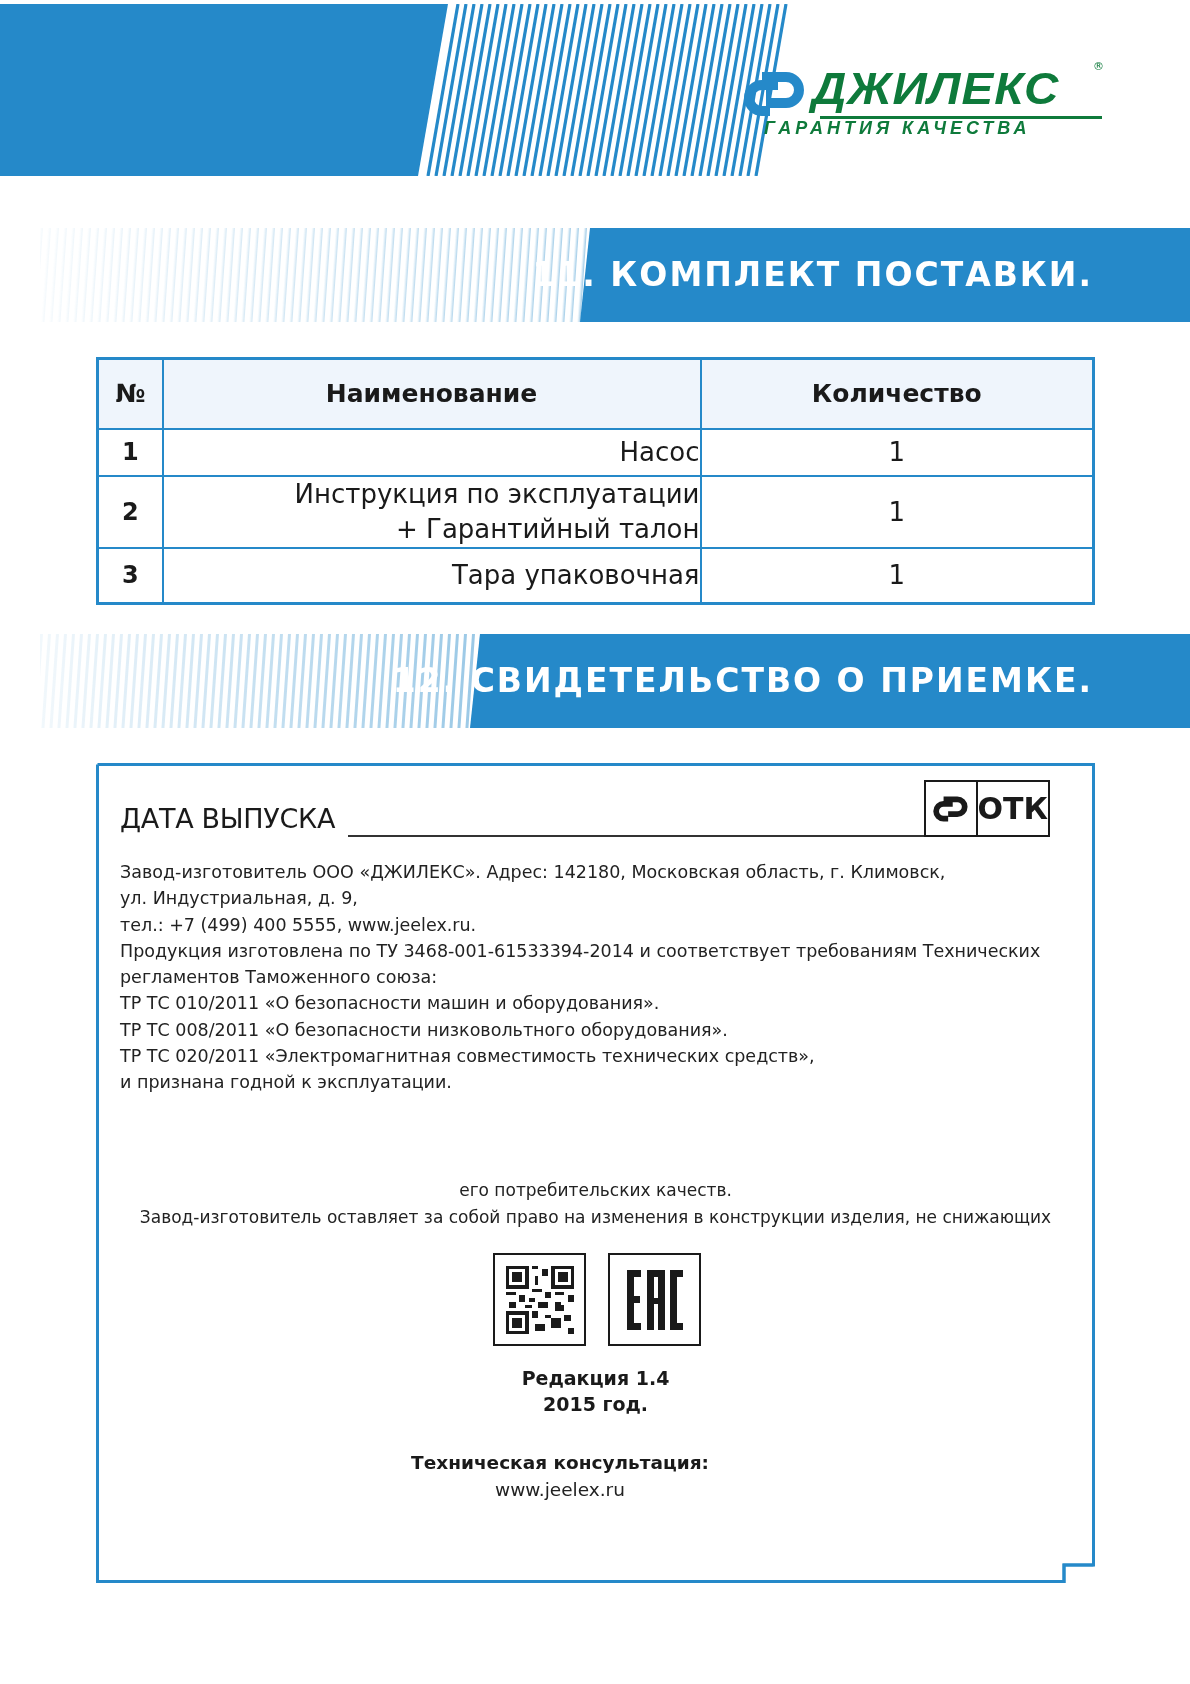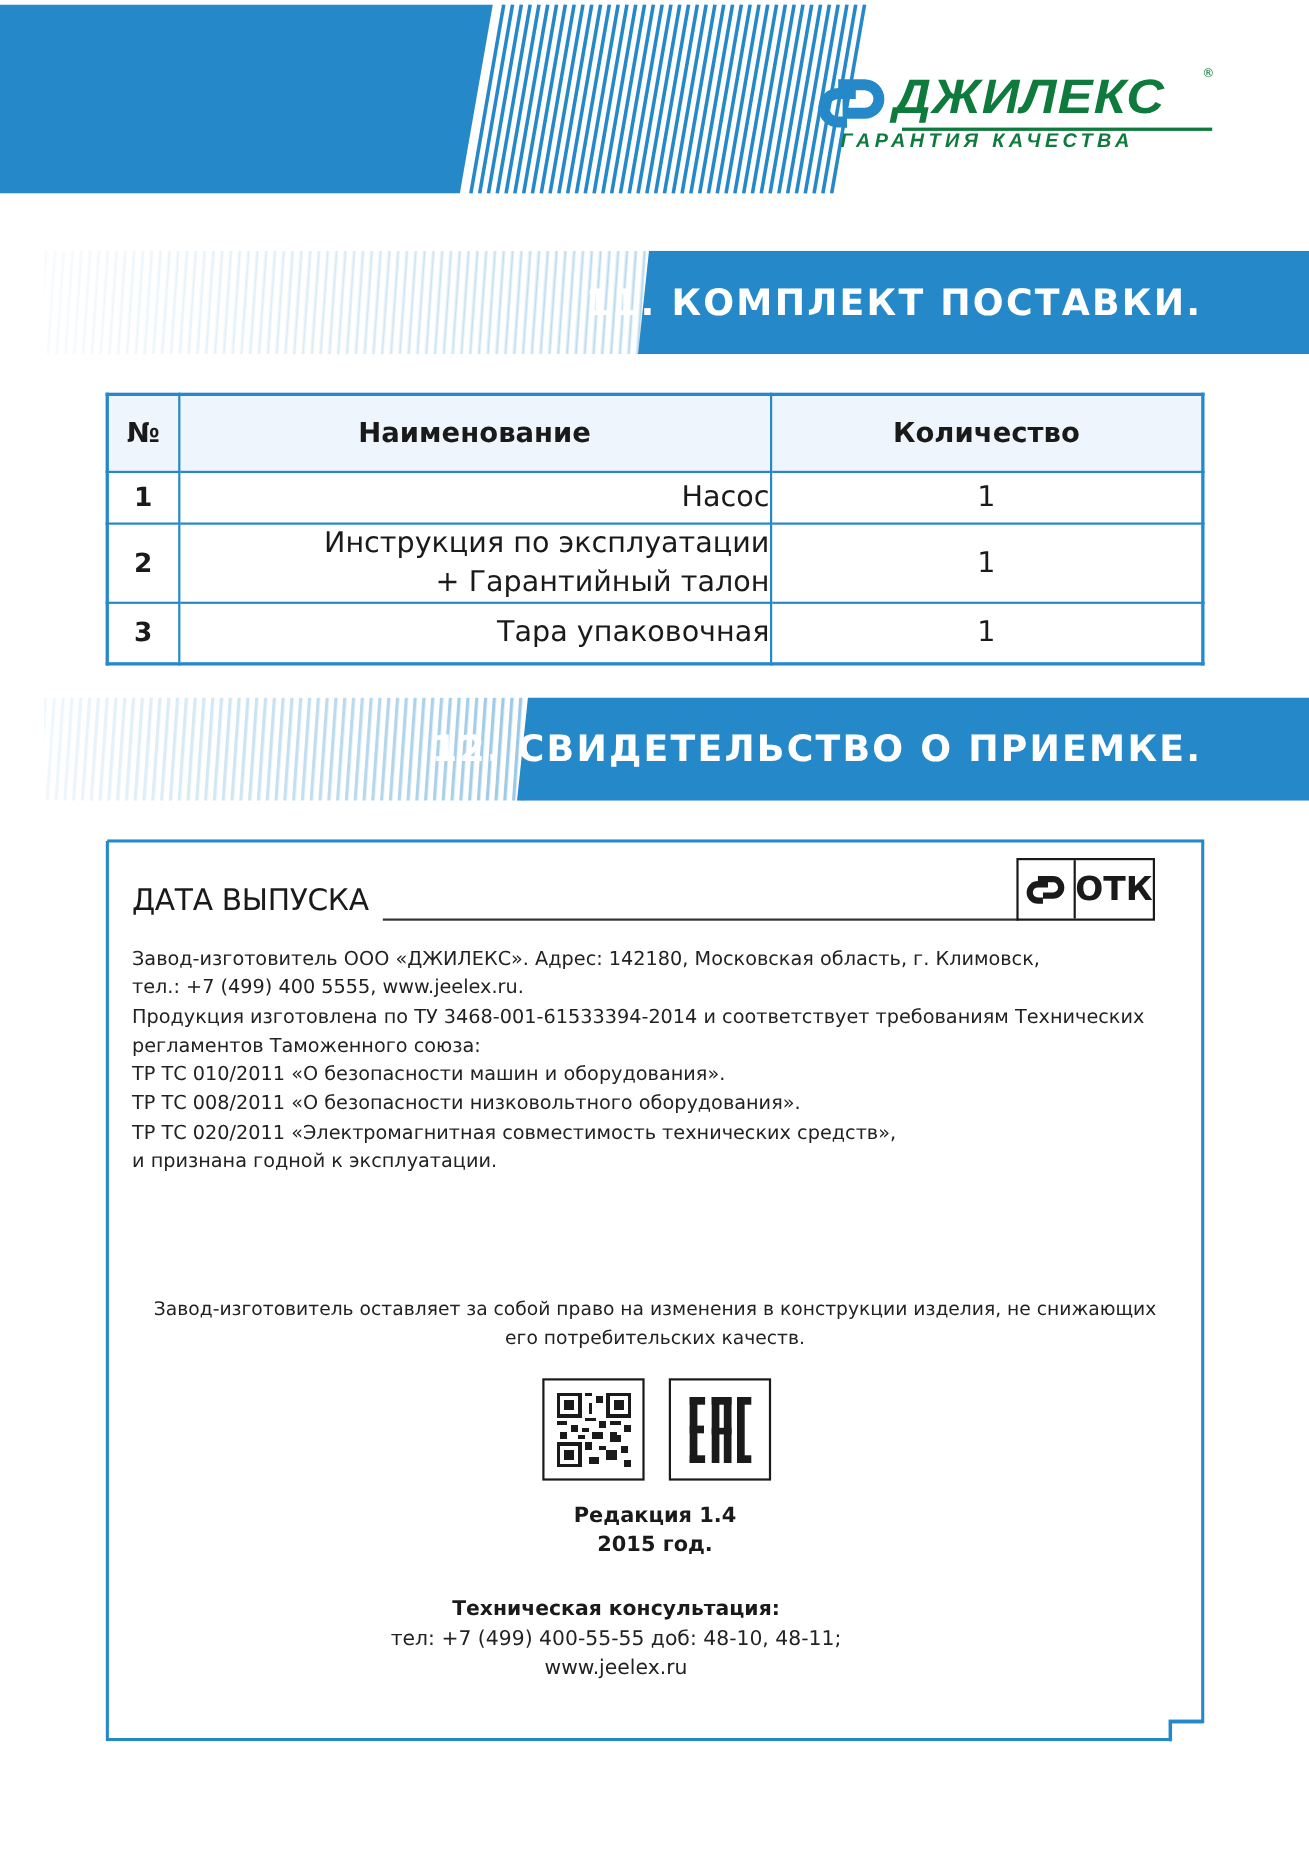--- a/index.html
+++ b/index.html
@@ -223,32 +223,33 @@
       <svg width="40" height="34" viewBox="0 0 70 56">
         <path d="M22 6 H46 A18 18 0 0 1 46 42 H30 V32 H46 A8 8 0 0 0 46 16 H22 Z" fill="#1a1a1a"></path>
         <path d="M30 50 H22 A18 18 0 0 1 22 14 H38 V24 H22 A8 8 0 0 0 22 40 H30 Z" fill="#1a1a1a"></path>
       </svg>
     </div>
     <div class="otk-text">ОТК</div>
   </div>
 
   <div class="cert-text">
     <p>Завод-изготовитель ООО «ДЖИЛЕКС». Адрес: 142180, Московская область, г. Климовск,</p>
+    <p>ул. Индустриальная, д. 9,</p>
     <p>тел.: +7 (499) 400 5555, www.jeelex.ru.</p>
     <p>Продукция изготовлена по ТУ 3468-001-61533394-2014 и соответствует требованиям Технических</p>
     <p>регламентов Таможенного союза:</p>
     <p>ТР ТС 010/2011 «О безопасности машин и оборудования».</p>
     <p>ТР ТС 008/2011 «О безопасности низковольтного оборудования».</p>
     <p>ТР ТС 020/2011 «Электромагнитная совместимость технических средств»,</p>
     <p>и признана годной к эксплуатации.</p>
   </div>
 
   <div class="disclaimer">
+    <div>его потребительских качеств.</div>
     <div>Завод-изготовитель оставляет за собой право на изменения в конструкции изделия, не снижающих</div>
-    <div>его потребительских качеств.</div>
   </div>
 
   <div class="badges">
     <div class="badge">
       <svg width="68" height="68" viewBox="0 0 21 21" shape-rendering="crispEdges">
         <g fill="#1a1a1a">
           <rect x="0" y="0" width="7" height="7"></rect>
             <rect x="1" y="1" width="5" height="5" fill="#fff"></rect>
             <rect x="2" y="2" width="3" height="3"></rect>
           <rect x="14" y="0" width="7" height="7"></rect>
@@ -300,16 +301,15 @@
     </div>
   </div>
 
   <div class="edition">
     <div>Редакция 1.4</div>
     <div>2015 год.</div>
   </div>
 
   <div class="consult">
     <div class="consult-title">Техническая консультация:</div>
-    <div>тел: +7 (499) 400-55-55 доб: 48-10, 48-11;</div>
     <div>www.jeelex.ru</div>
   </div>
 </div>
 
 </body></html>

